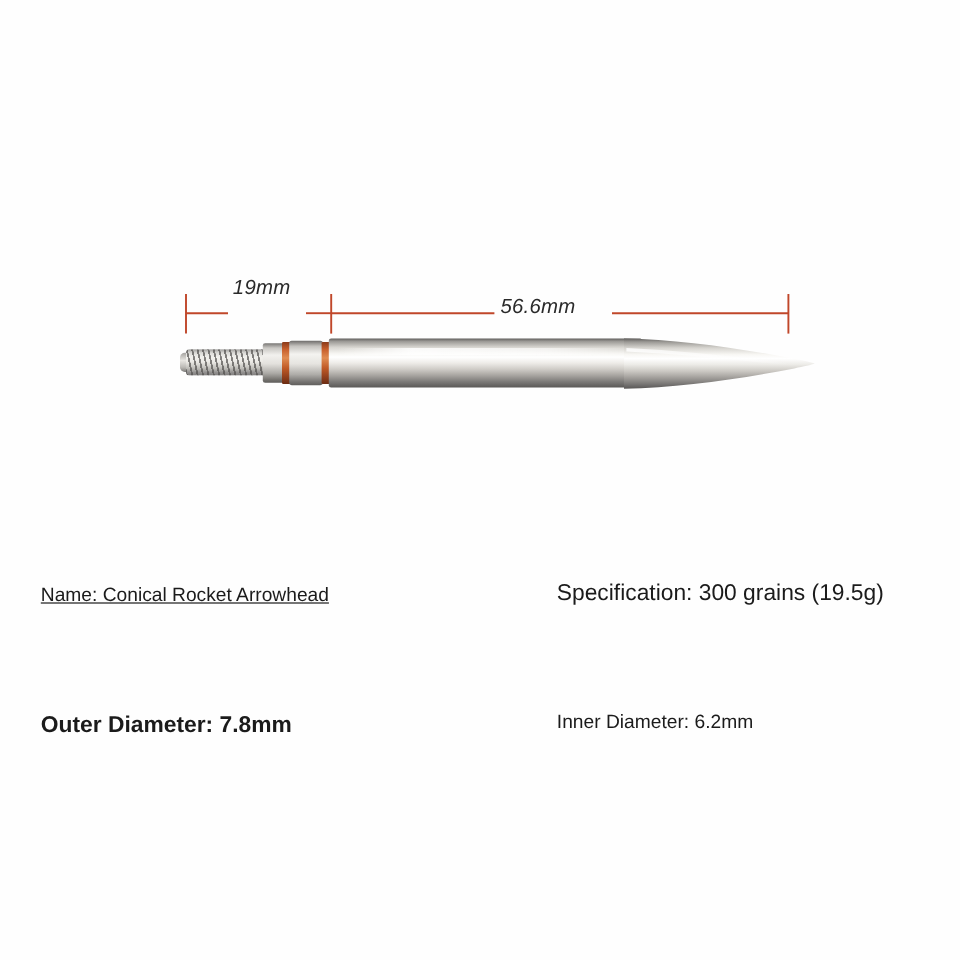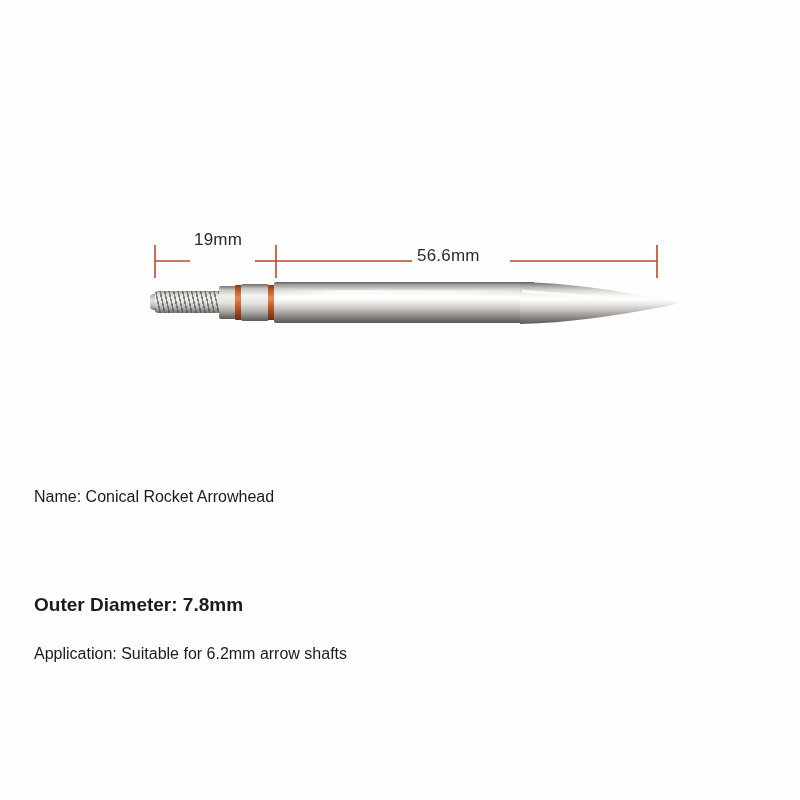--- a/index.html
+++ b/index.html
@@ -25,20 +25,21 @@
   }
 
   
   .dim-layer {
     position: absolute;
     left: 0;
     top: 0;
     width: 800px;
     height: 608px;
     pointer-events: none;
+    font-style: italic;
   }
 
   .dim-label {
     position: absolute;
     font-family: "Liberation Sans", sans-serif;
     font-size: 17px;
     color: #2a2a2a;
     letter-spacing: 0.2px;
     white-space: nowrap;
   }
@@ -195,21 +196,21 @@
     top: 488px;
     width: 800px;
     height: 210px;
   }
   .spec-item {
     position: absolute;
     font-family: "Liberation Sans", sans-serif;
     color: #1b1b1b;
     white-space: nowrap;
   }
-  #spec-name        { left: 34px;  top: 0px;   font-size: 16px; }
+  #spec-name        { left: 34px;  top: 0px;   font-size: 16px; text-decoration: underline; }
   #spec-spec        { left: 464px; top: -4px;  font-size: 19px; }
   #spec-outer       { left: 34px;  top: 106px; font-size: 19px; font-weight: bold; }
   #spec-inner       { left: 464px; top: 106px; font-size: 16px; }
   #spec-application { left: 34px;  top: 157px; font-size: 16px; }
 </style>
 </head>
 <body>
 
 <div id="page">
 
@@ -267,17 +268,18 @@
     </g>
   </svg>
 
   <div class="dim-layer">
     <div class="dim-label" id="dim-label-thread">19mm</div>
     <div class="dim-label" id="dim-label-body">56.6mm</div>
   </div>
 
   <div class="specs">
     <div class="spec-item" id="spec-name">Name: Conical Rocket Arrowhead</div>
+    <div class="spec-item" id="spec-spec">Specification: 300 grains (19.5g)</div>
     <div class="spec-item" id="spec-outer">Outer Diameter: 7.8mm</div>
-    <div class="spec-item" id="spec-application">Application: Suitable for 6.2mm arrow shafts</div>
+    <div class="spec-item" id="spec-inner">Inner Diameter: 6.2mm</div>
   </div>
 
 </div>
 
 </body></html>

